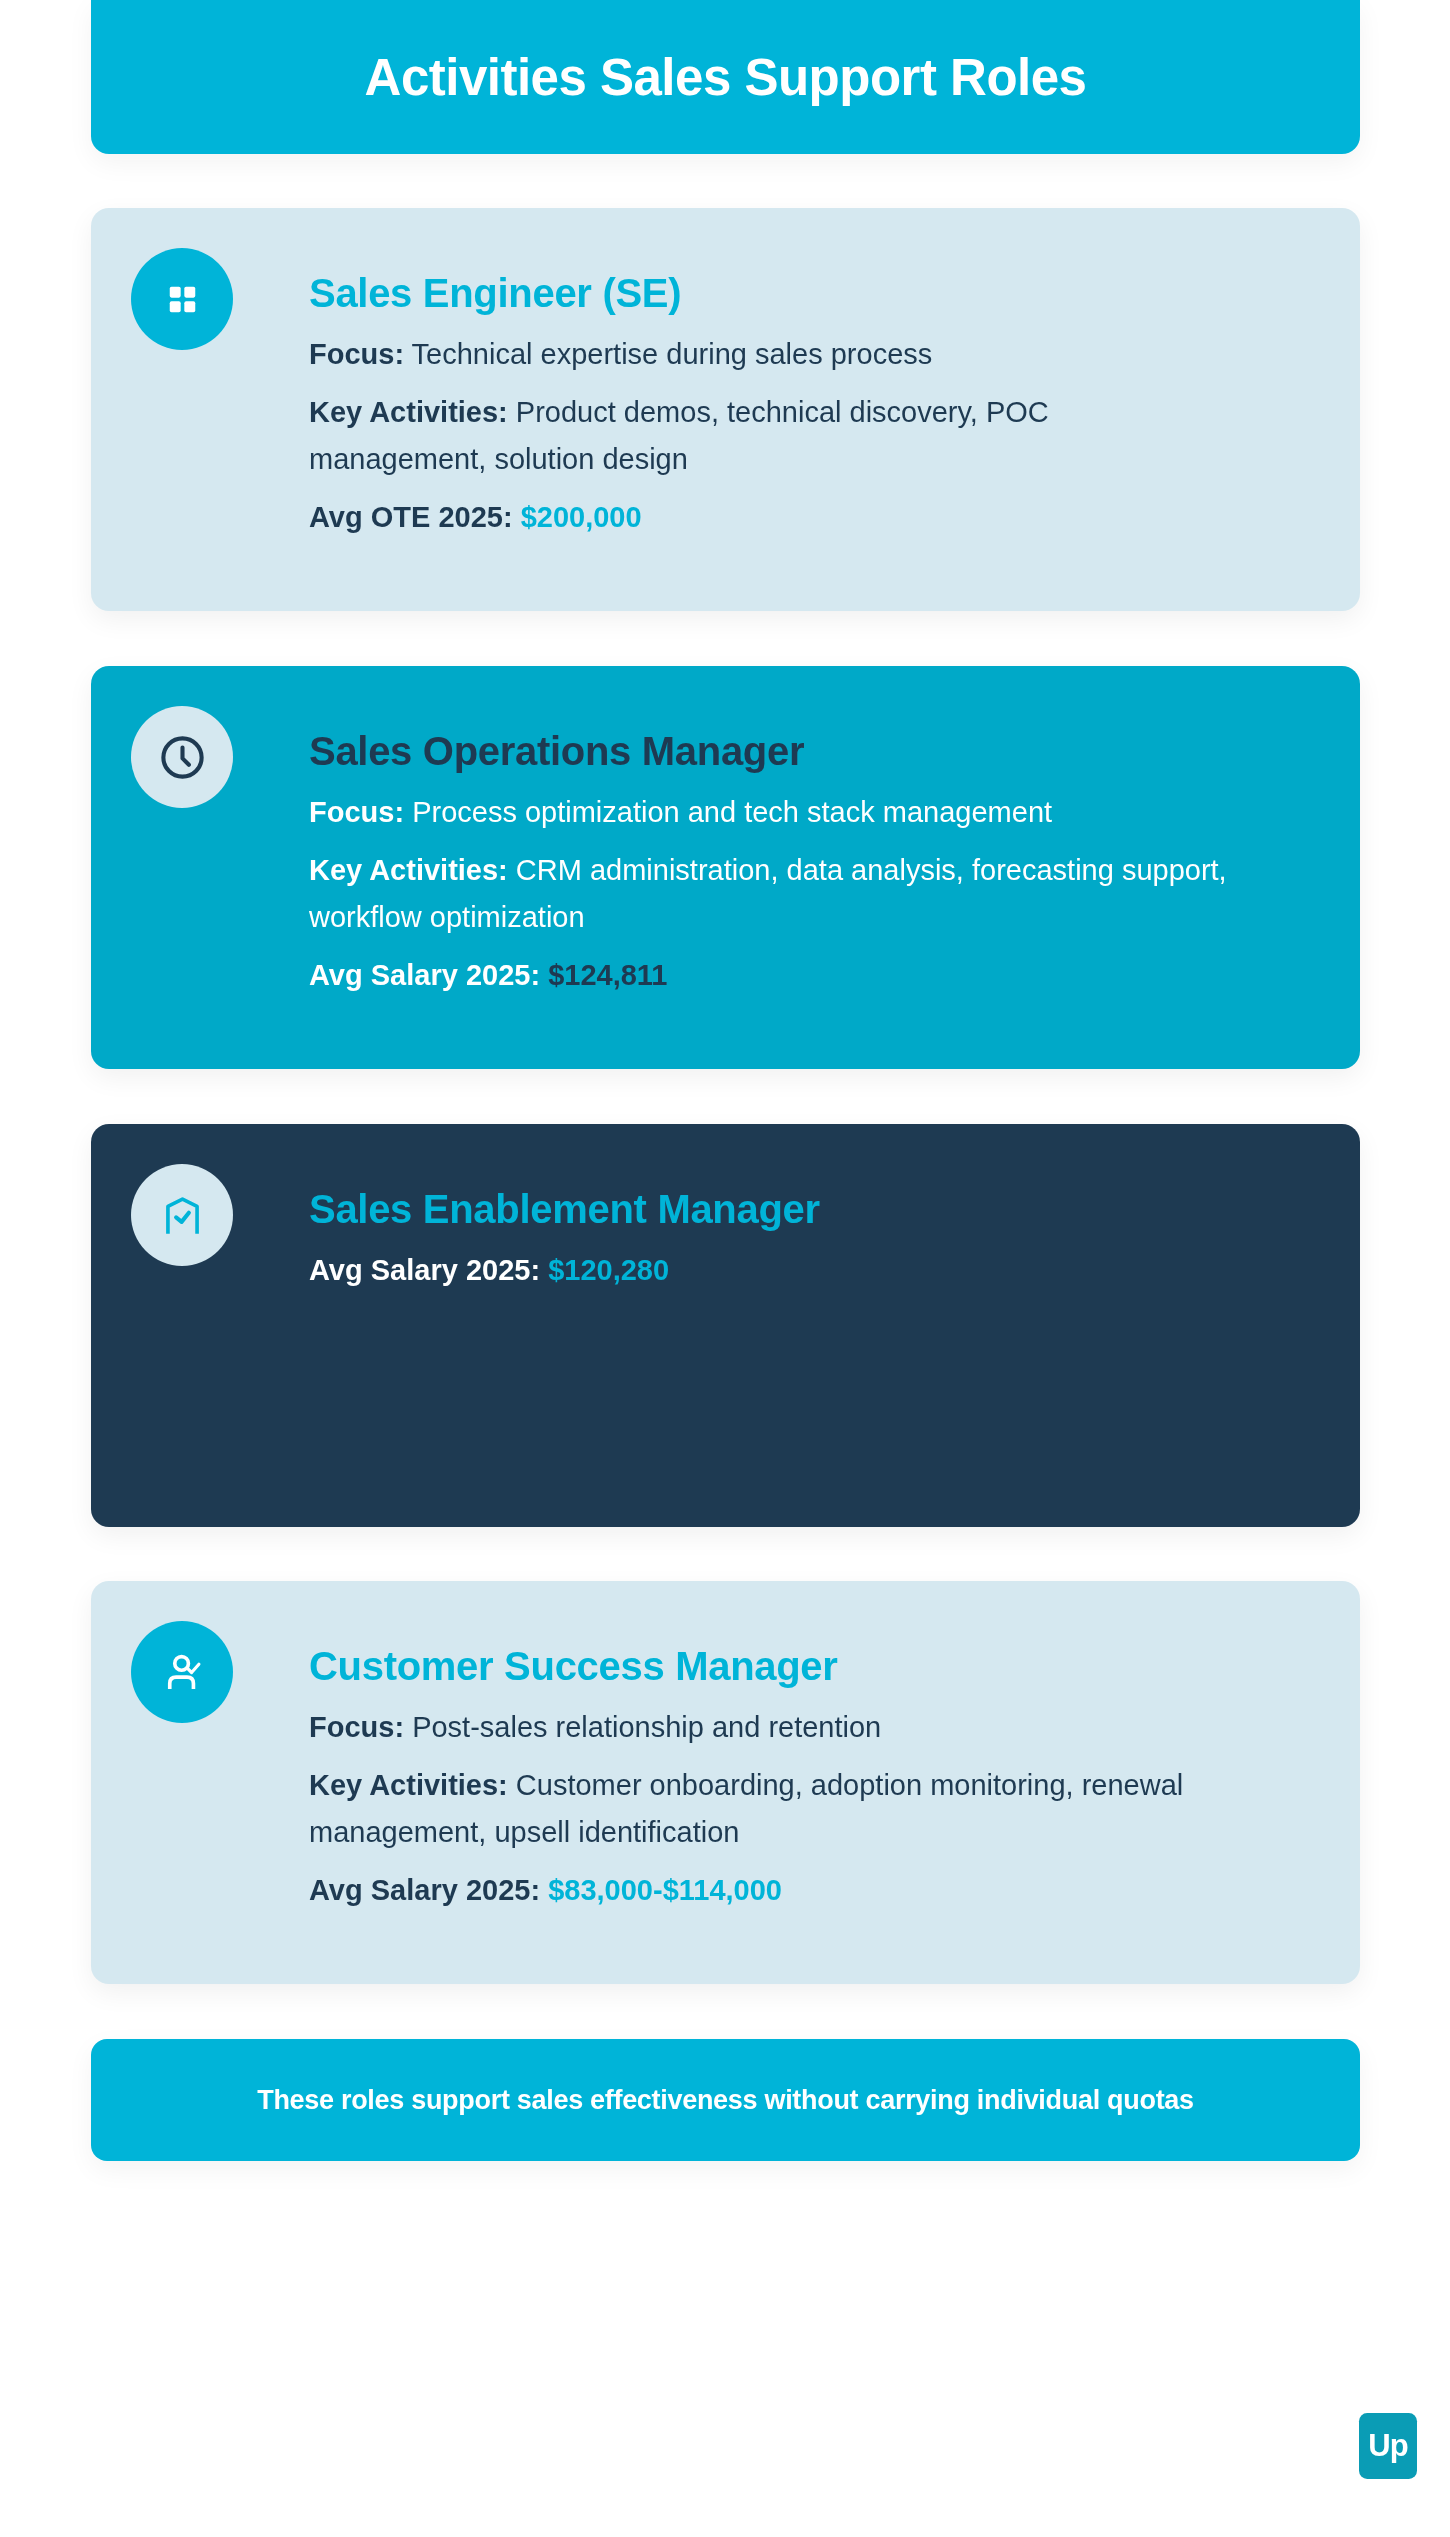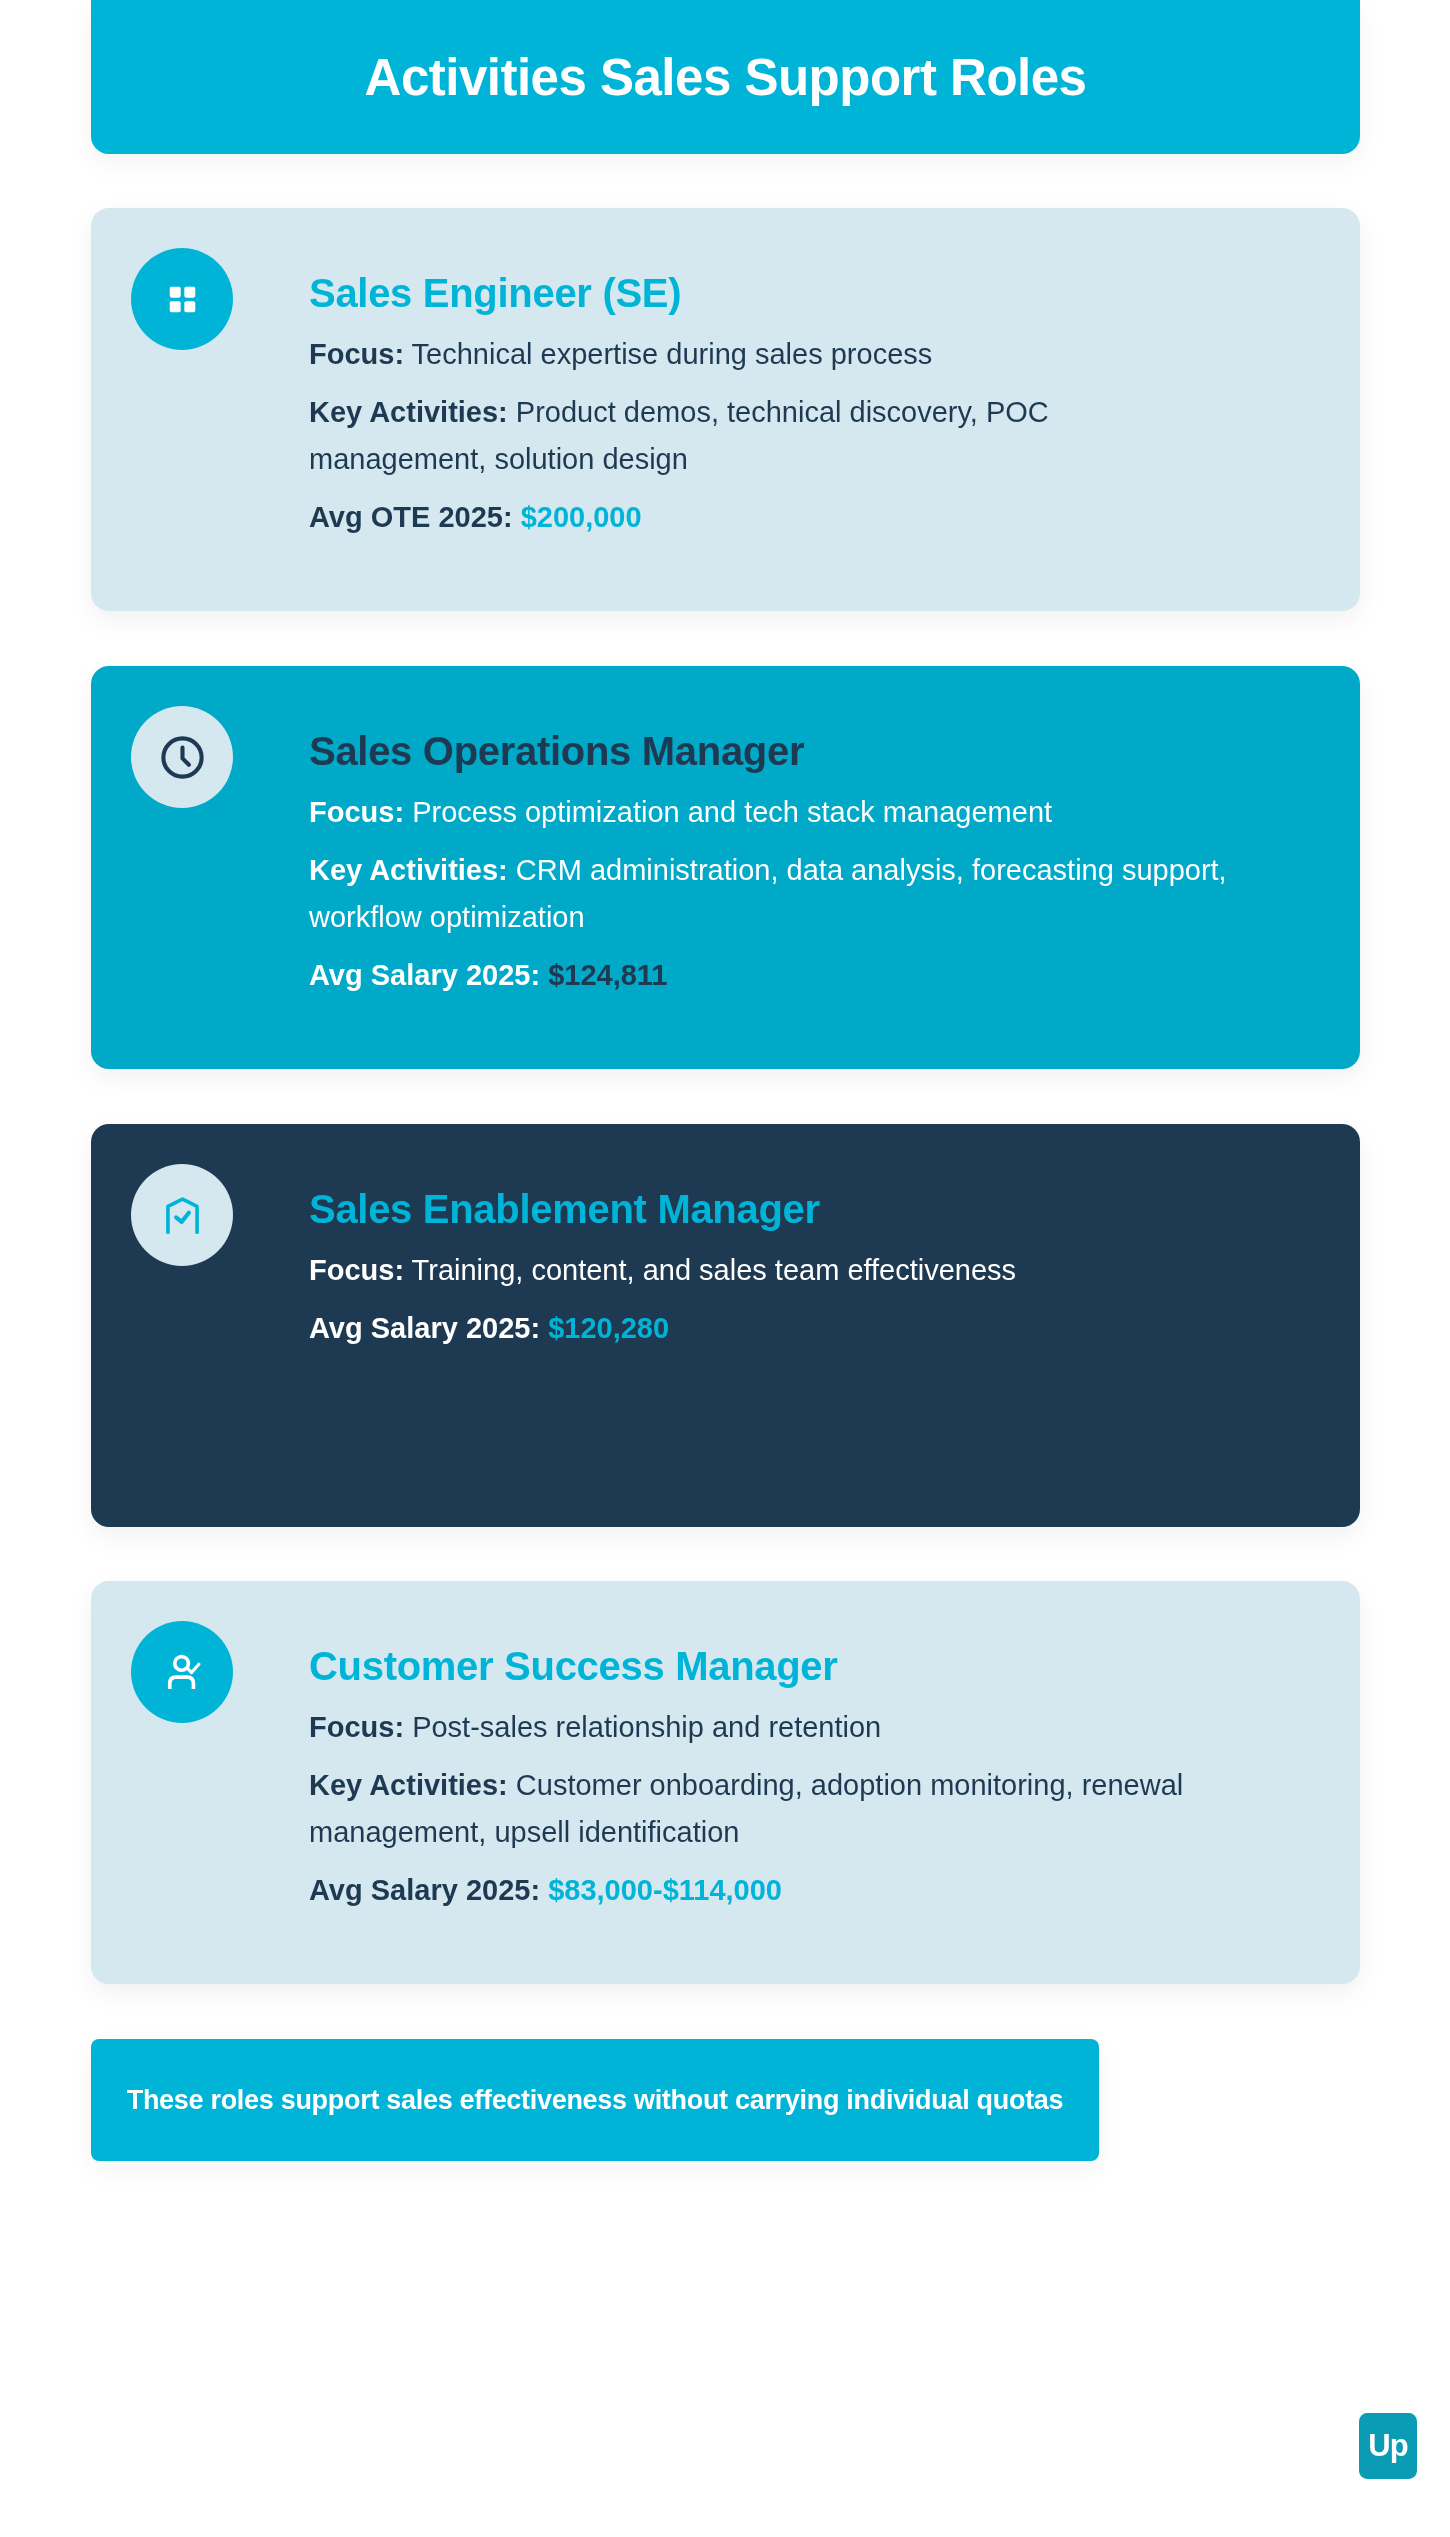--- a/index.html
+++ b/index.html
@@ -97,24 +97,24 @@
 
     .navy .card-title { color: #00b4d8; }
     .navy .row { color: #ffffff; }
     .navy .label { color: #ffffff; }
     .navy .value-strong { color: #00b4d8; }
 
     .footer-banner {
       position: absolute;
       left: 91px;
       top: 2039px;
-      width: 1008px;
+      width: 1269px;
       height: 122px;
       background: #00b4d8;
-      border-radius: 8px;
+      border-radius: 16px;
       box-shadow: 0 9px 27px rgba(0,0,0,0.05);
       display: flex;
       align-items: center;
       justify-content: center;
     }
     .footer-banner p {
       margin: 0;
       color: #ffffff;
       font-size: 27px;
       font-weight: 700;
@@ -197,24 +197,20 @@
 <div class="card navy" style="top:1124px;">
   <div class="icon-circle pale">
     <svg viewBox="0 0 56 56">
       <path d="M12 48 L12 18 L28 10 L44 18 L44 48" fill="none" stroke="#00b4d8" stroke-width="4" stroke-linejoin="round"></path>
       <polyline points="21,30 27,35 35,25" fill="none" stroke="#00b4d8" stroke-width="4.5" stroke-linecap="round" stroke-linejoin="round"></polyline>
     </svg>
   </div>
   <div class="card-body">
     <h2 class="card-title">Sales Enablement Manager</h2>
     <p class="row">
-      <span class="label">Focus:</span>
-      <span>Training, content, and sales team effectiveness</span>
-    </p>
-    <p class="row">
       <span class="label">Avg Salary 2025:</span>
       <span class="value-strong">$120,280</span>
     </p>
   </div>
 </div>
 
 <div class="card light" style="top:1581px;">
   <div class="icon-circle cyan">
     <svg viewBox="0 0 56 56">
       <circle cx="27" cy="18" r="7.5" fill="none" stroke="#ffffff" stroke-width="4"></circle>

